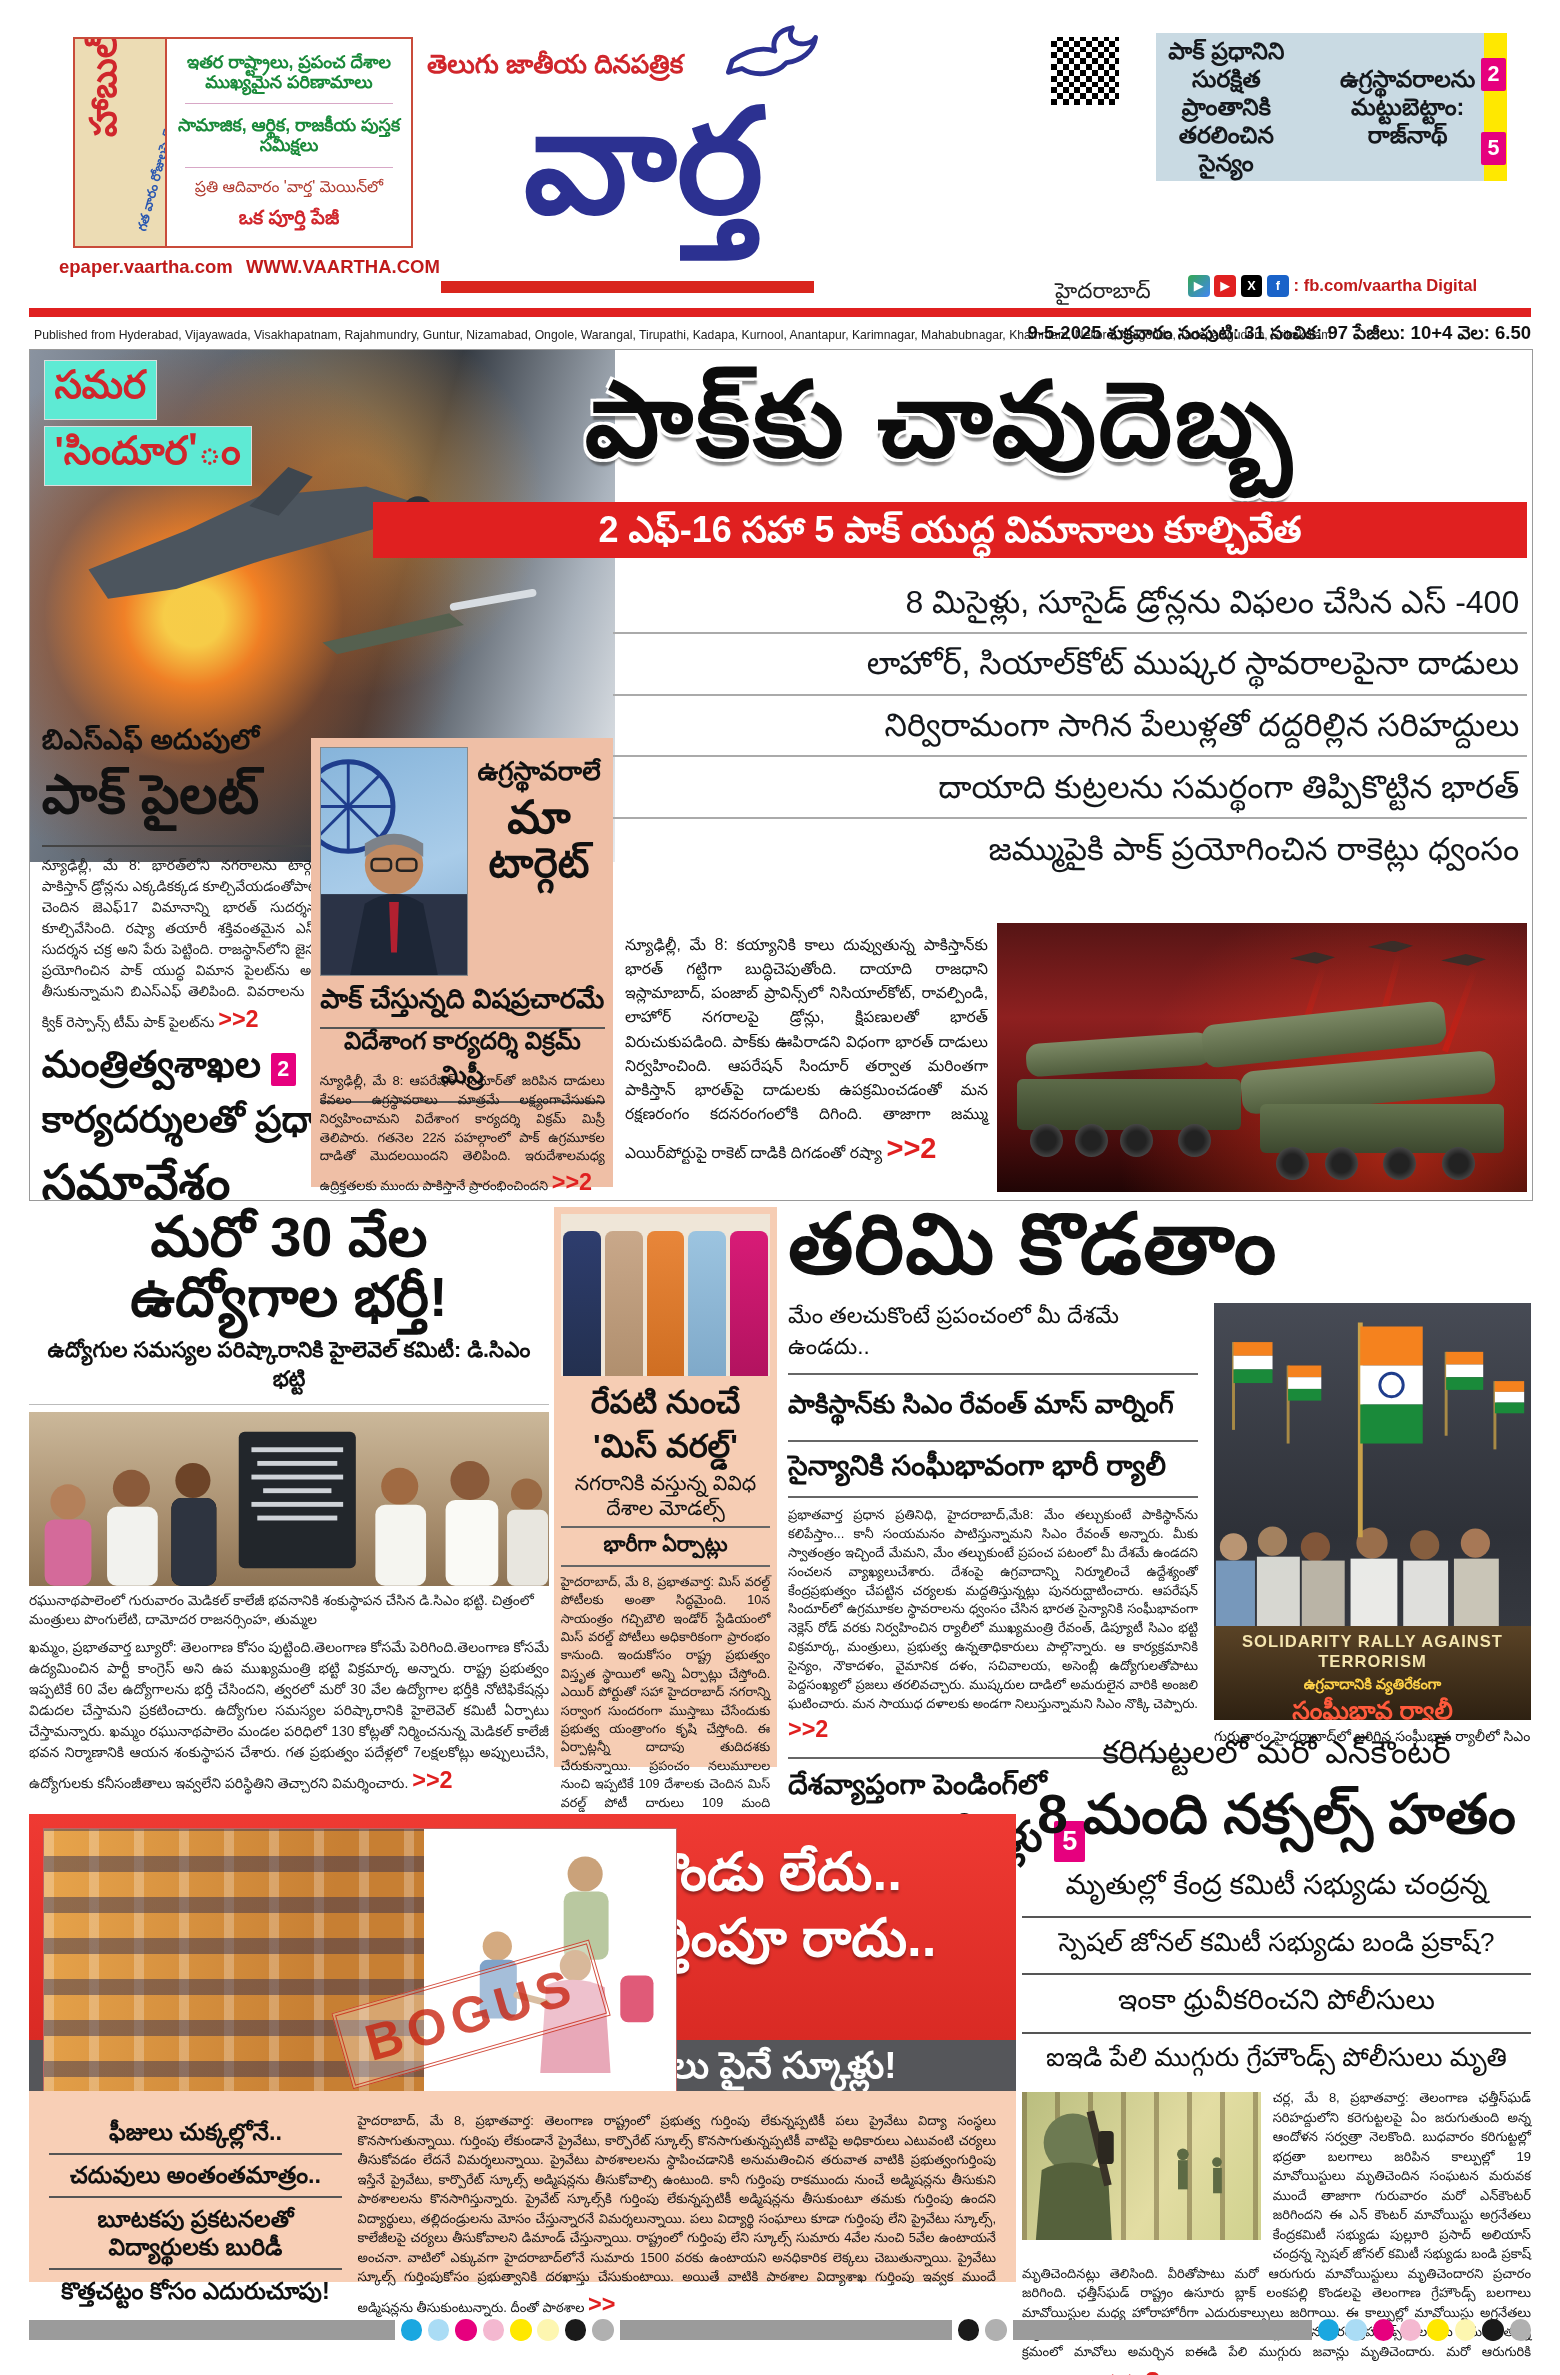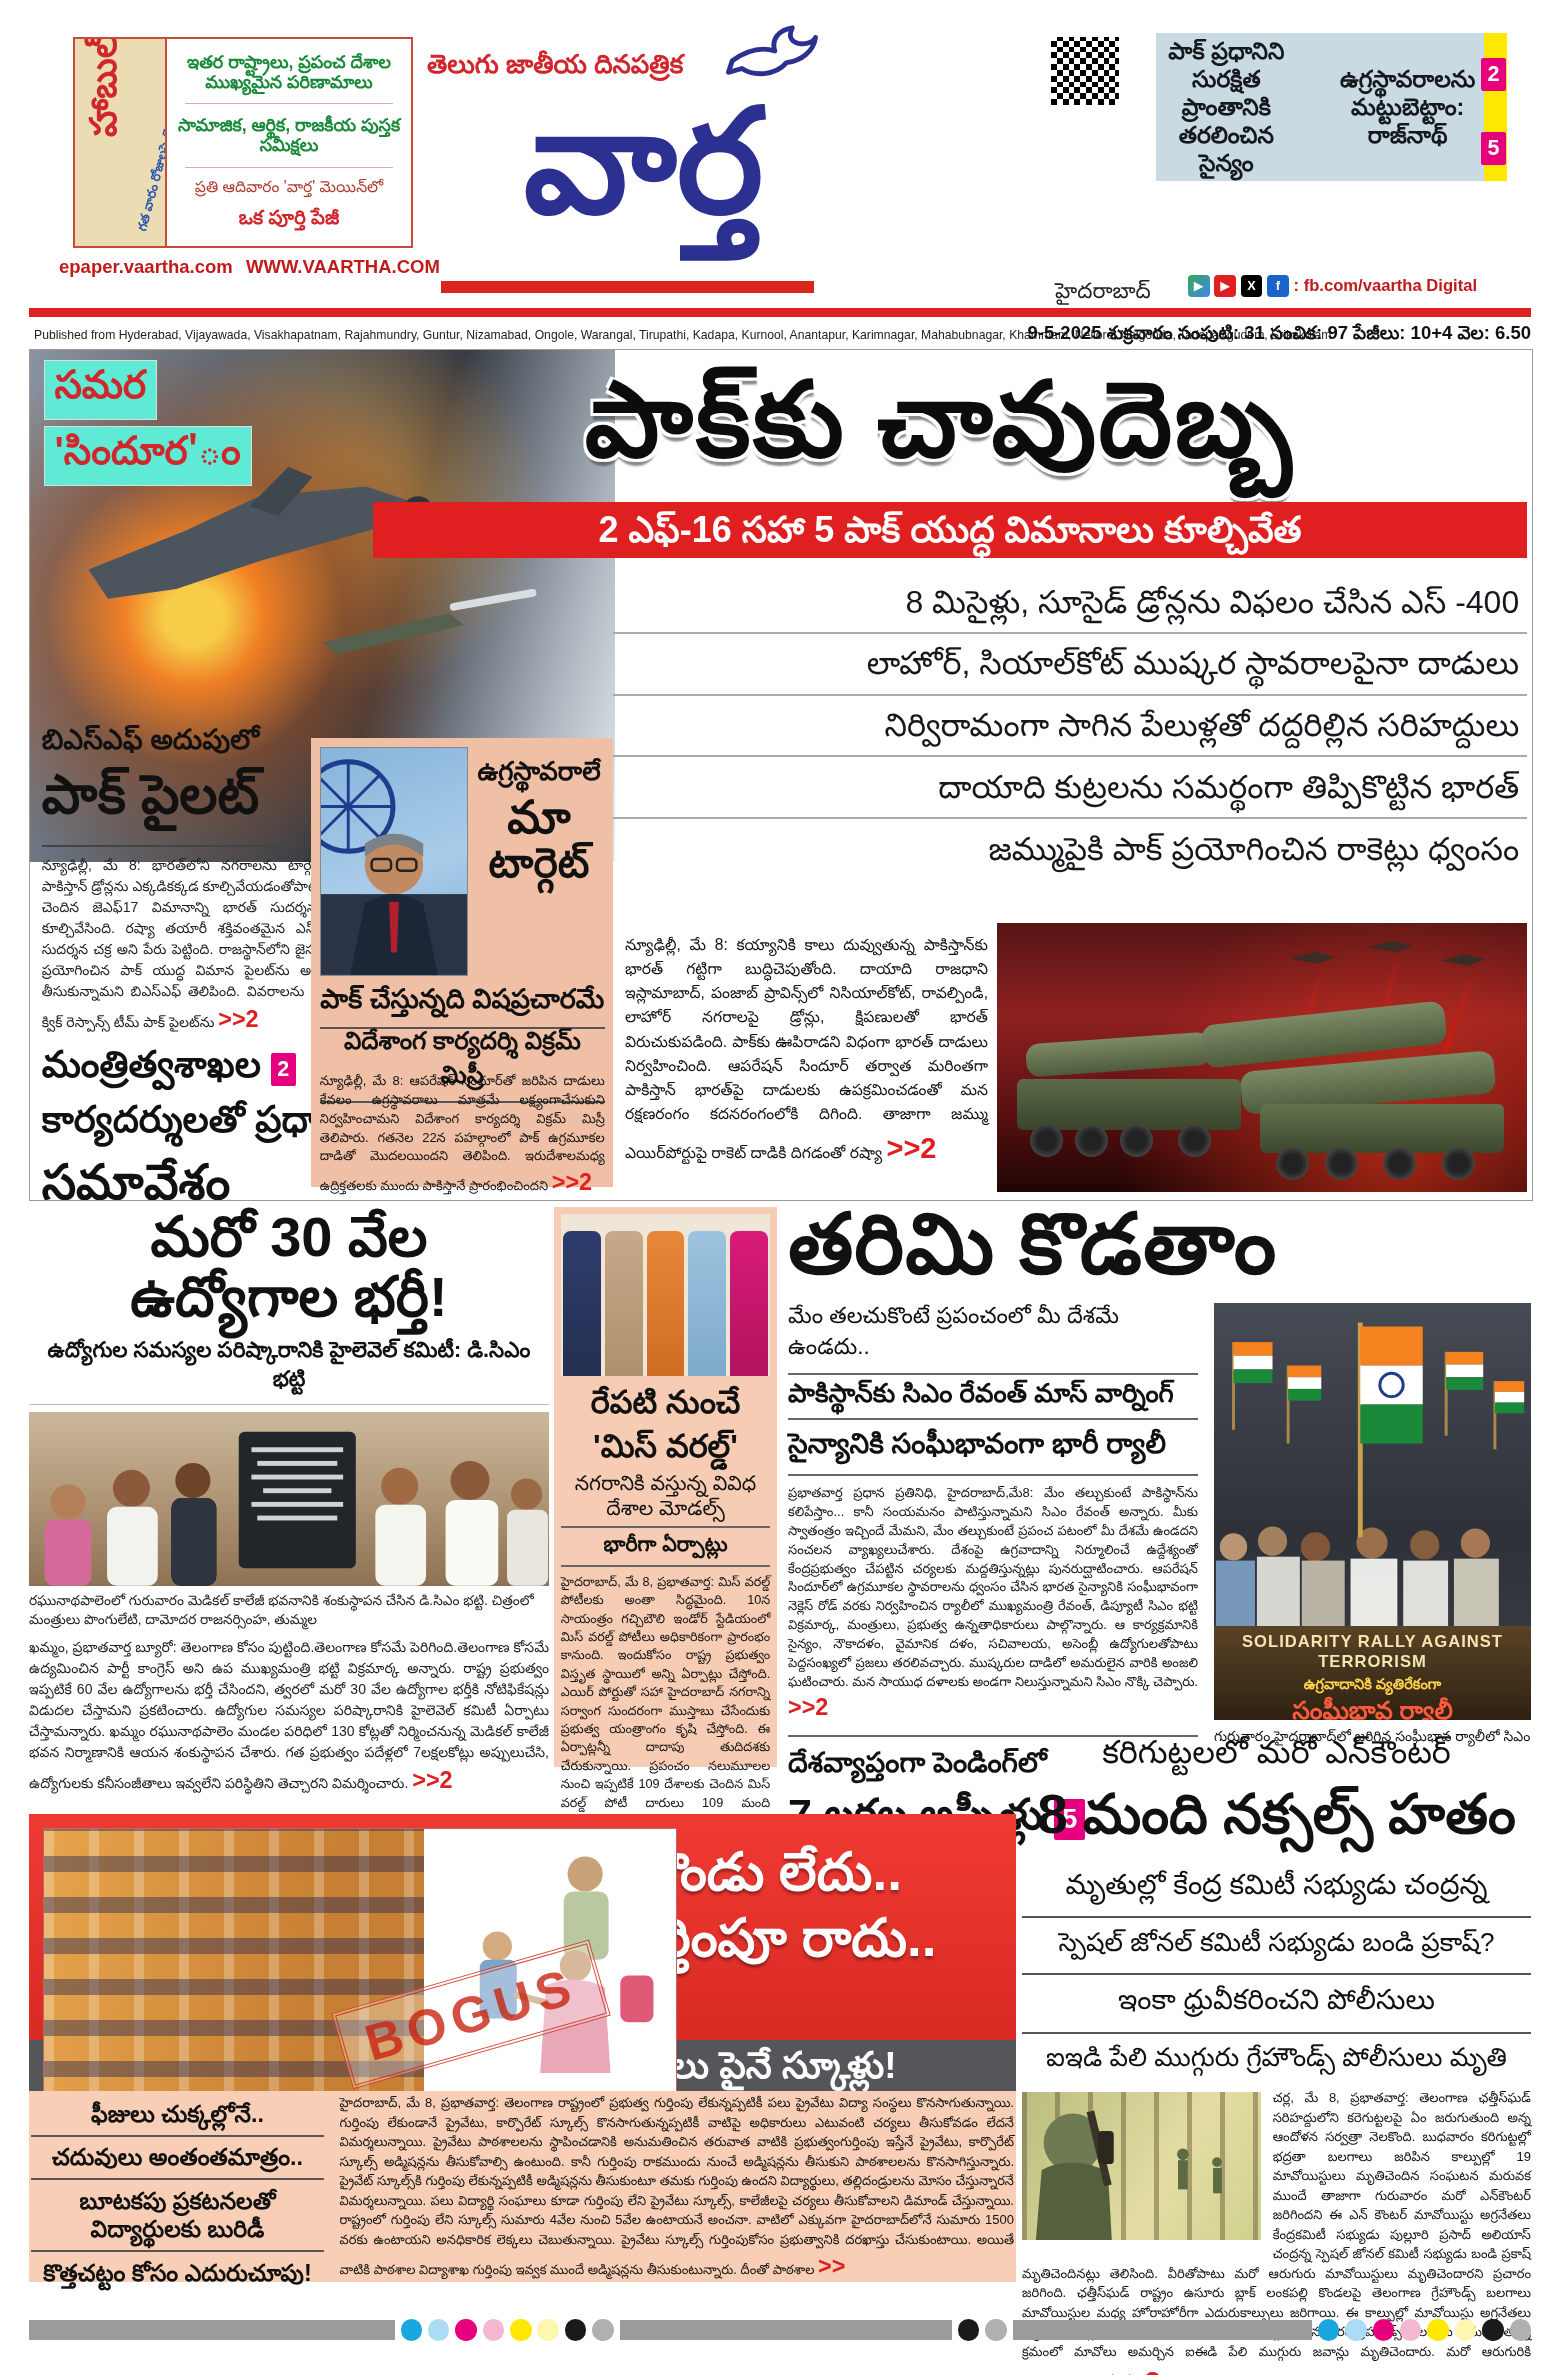--- a/index.html
+++ b/index.html
@@ -95,21 +95,21 @@
   .mw-photo div{flex:1;margin:17.6px 2px 0 2px;border-radius:7.8px 7.8px 0 0;}
   .mw-h{font-size:32px;font-weight:bold;text-align:center;line-height:1.15;margin-top:7.8px;}
   .mw-s{font-size:20.5px;text-align:center;margin-top:6px;line-height:1.2;}
   .mw-s2{font-size:20.5px;font-weight:bold;text-align:center;border-top:2px solid #666;border-bottom:2px solid #666;
          margin-top:5.9px;padding:3.9px 0;}
   .mw-body{font-size:12.7px;line-height:1.45;text-align:justify;margin-top:5.9px;}
   .rally{left:788px;top:1202px;width:743px;}
   .rally-h{font-size:84px;font-weight:bold;line-height:1.0;letter-spacing:1px;}
   .rally-left{position:absolute;left:0;top:101px;width:410px;}
   .deck1{font-size:22.4px;border-bottom:2px solid #666;padding-bottom:7.8px;}
-  .deck2{font-size:26px;font-weight:bold;border-bottom:2px solid #666;padding:3px 0;}
+  .deck2{font-size:26px;font-weight:bold;border-bottom:2px solid #666;padding:14px 0;}
   .deck3{font-size:28px;font-weight:bold;padding:7.8px 0;border-bottom:2px solid #666;}
   .rally-body{font-size:13px;line-height:1.45;text-align:justify;margin-top:7.8px;}
   .appeals{border-top:2px solid #666;margin-top:9.8px;padding-top:9.8px;}
   .ap1{font-size:28px;font-weight:bold;}
   .ap2{font-size:43px;font-weight:bold;display:flex;align-items:center;gap:11.7px;margin-top:3.9px;}
   .rally-photo{position:absolute;left:426px;top:101px;width:317px;height:417px;overflow:hidden;
                background:linear-gradient(180deg,#474b55 0%,#2e3138 55%,#3c3f46 100%);}
   .banner{position:absolute;left:0;bottom:0;width:100%;height:94px;background:linear-gradient(180deg,#5a4326,#2e2112);
           text-align:center;color:#f5e6b0;}
   .banner-en{font-size:16.6px;font-weight:bold;letter-spacing:1px;margin-top:5.9px;}
@@ -124,21 +124,21 @@
   .sch-gray{width:100%;height:51px;background:#55565a;color:#fff;font-weight:bold;font-size:37px;
             line-height:51px;padding-left:458px;box-sizing:border-box;}
   .sch-ill{position:absolute;left:13.7px;top:13.7px;width:632px;height:289px;background:#fff;overflow:hidden;border:1px solid #b66;}
   .bldg{position:absolute;left:0;top:0;width:380px;height:100%;background:
         repeating-linear-gradient(0deg,rgba(40,40,80,.45) 0 15.6px,rgba(0,0,0,0) 15.6px 41px),
         repeating-linear-gradient(90deg,rgba(255,255,255,.25) 0 9.8px,rgba(0,0,0,0) 9.8px 45px),
         linear-gradient(100deg,#e8a54c,#c77f33 70%);}
   .stamp{position:absolute;left:293px;top:146px;transform:rotate(-16deg);color:#c32;border:4.9px double #c32;
          padding:5.9px 21.5px;font-size:51px;font-weight:bold;letter-spacing:5.9px;opacity:.85;background:rgba(255,255,255,.35);}
   .sch-peach{margin-top:0;position:absolute;left:0;top:277px;width:100%;height:191px;background:#f8cfb6;
-             display:flex;box-sizing:border-box;padding:2px;}
+             display:flex;box-sizing:border-box;padding:20px;}
   .sch-subs{width:293px;padding-right:15.6px;}
   .sch-sub{font-size:23.4px;font-weight:bold;text-align:center;border-bottom:2px solid #555;padding:6.8px 0;line-height:1.2;}
   .sch-sub:last-child{border-bottom:none;}
   .sch-body{flex:1;font-size:13px;line-height:1.5;text-align:justify;}
   .nx{left:1022px;top:1734px;width:509px;}
   .nx-k{font-size:32px;text-align:center;}
   .nx-h{font-size:55px;font-weight:bold;text-align:center;margin-top:3.9px;}
   .nx-s1{font-size:28px;text-align:center;border-bottom:2px solid #555;padding:8.8px 0;}
   .nx-s2{font-size:26px;text-align:center;border-bottom:2px solid #555;padding:8.8px 0;}
   .nx-s3{font-size:28px;text-align:center;border-bottom:2px solid #555;padding:8.8px 0;}

